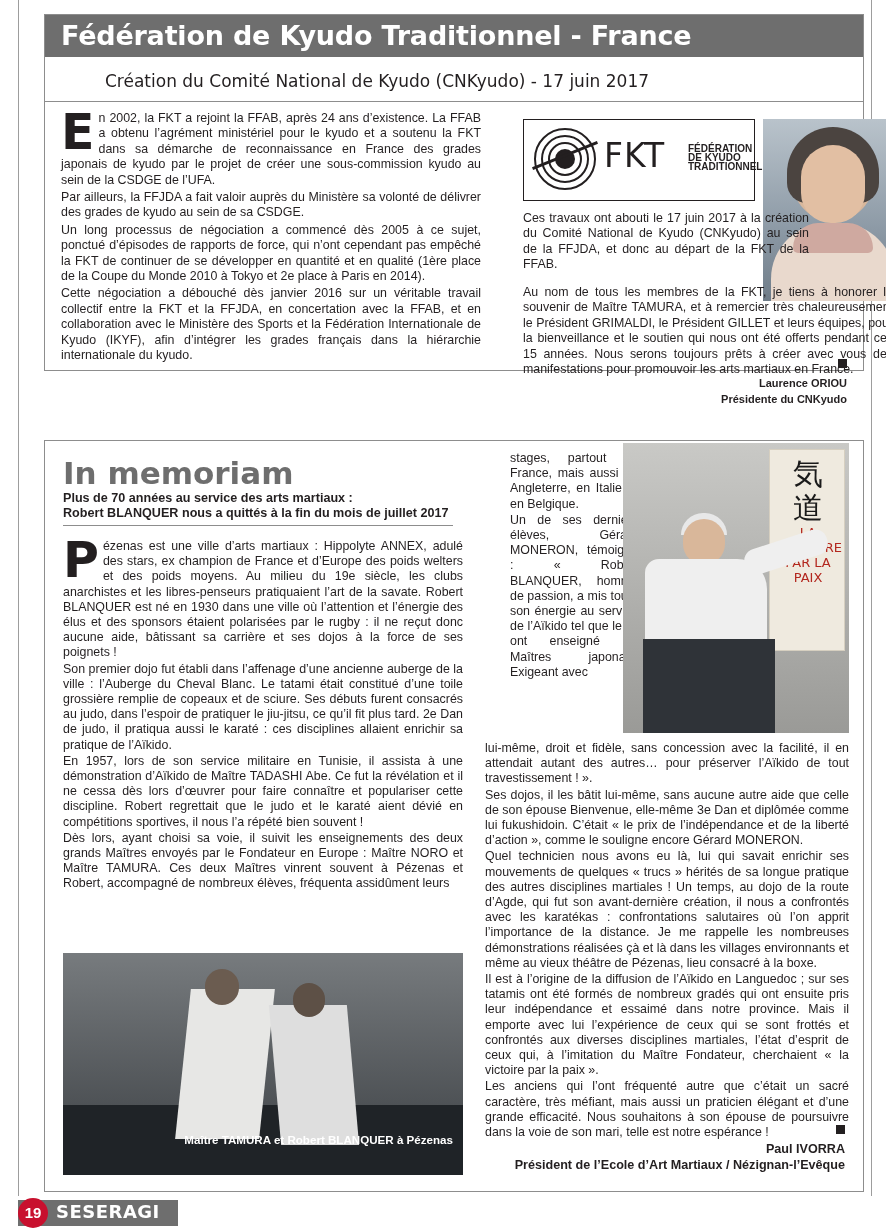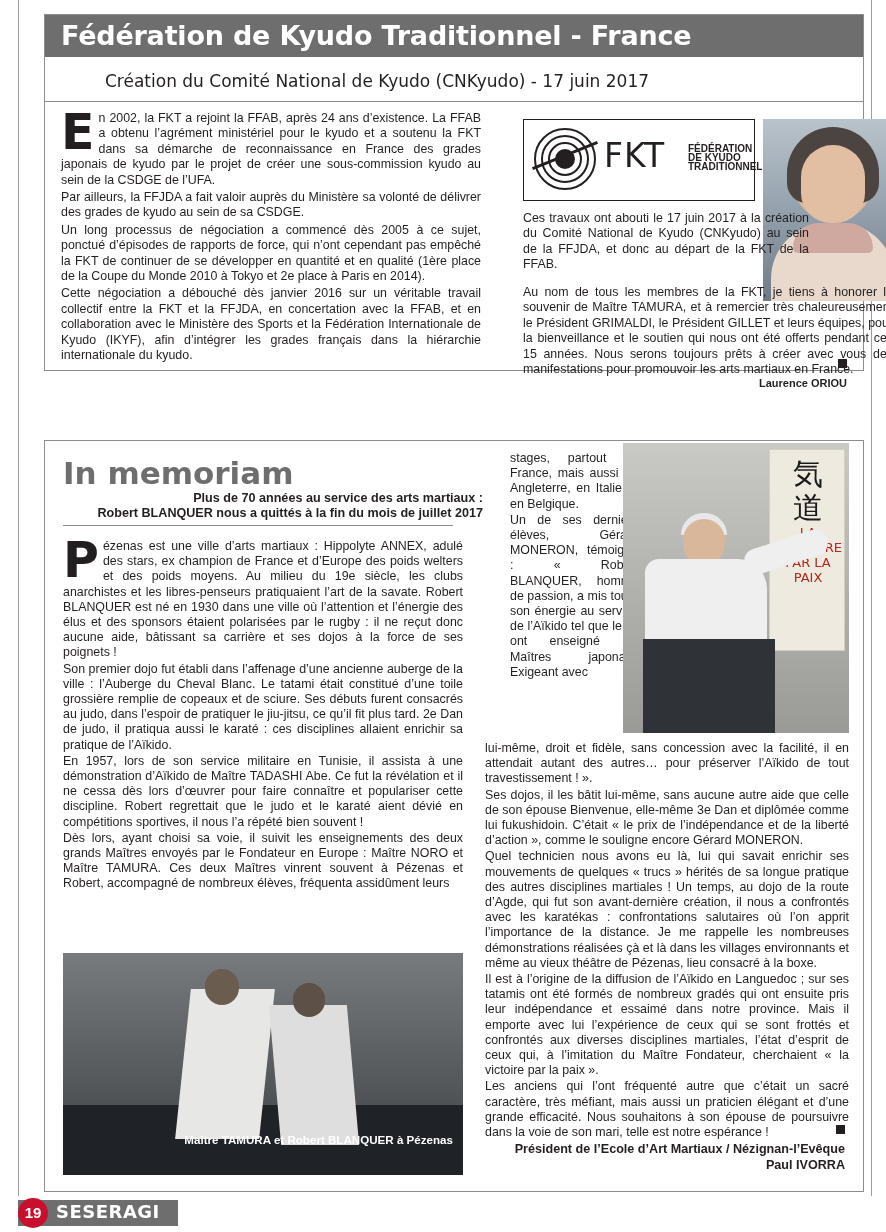--- a/index.html
+++ b/index.html
@@ -126,21 +126,21 @@
     border:1px solid #8d8d8d; background:#ffffff; box-sizing:border-box;
   }
   .mem-title{
     position:absolute; left:18px; top:14px;
     font-size:31px; font-weight:bold; color:#6e6e6e;
     font-family:"DejaVu Sans", sans-serif;
     text-align:center;
   }
   .mem-sub{
     position:absolute; left:18px; top:50px; width:420px;
-    font-size:12.6px; font-weight:bold; line-height:15px; color:#231f20;text-align:right;
+    font-size:12.6px; font-weight:bold; line-height:15px; color:#231f20;
   }
   .mem-rule{
     position:absolute; left:18px; top:84px; width:390px; height:1px;
     background:#8d8d8d;
   }
 
   .bcol1{
     position:absolute; left:18px; top:98px; width:400px;
     font-size:12.4px; line-height:15.2px; text-align:justify;
   }
@@ -293,20 +293,21 @@
       <div class="face"></div>
       <div class="body"></div>
       <div class="scarf"></div>
     </div>
 
     <div class="rtext">Ces travaux ont abouti le 17 juin 2017 à la création du Comité National de Kyudo (CNKyudo) au sein de la FFJDA, et donc au départ de la FKT de la FFAB.</div>
     <div class="rtext2">Au nom de tous les membres de la FKT, je tiens à honorer le souvenir de Maître TAMURA, et à remercier très chaleureusement le Président GRIMALDI, le Président GILLET et leurs équipes, pour la bienveillance et le soutien qui nous ont été offerts pendant ces 15 années. Nous serons toujours prêts à créer avec vous des manifestations pour promouvoir les arts martiaux en France.</div>
 
     <div class="signature">
       <div>Laurence ORIOU</div>
+      <div><span>Présidente du CNKyudo</span></div>
     </div>
     <div style="position:absolute;right:16px;top:344px;width:9px;height:9px;background:#231f20;"></div>
   </div>
 
   <div class="article-bottom">
 
     <div class="mem-title">In memoriam</div>
     <div class="mem-sub">
       <div>Plus de 70 années au service des arts martiaux :</div>
       <div>Robert BLANQUER nous a quittés à la fin du mois de juillet 2017</div>
@@ -350,22 +351,22 @@
     <div class="photo-tamura">
       <div class="mat"></div>
       <div class="gi1"></div>
       <div class="gi2"></div>
       <div class="h1"></div>
       <div class="h2"></div>
     </div>
     <div class="caption">Maître TAMURA et Robert BLANQUER à Pézenas</div>
 
     <div class="signature2">
+      <div>Paul IVORRA</div>
       <div>Président de l’Ecole d’Art Martiaux / Nézignan-l’Evêque</div>
-      <div>Paul IVORRA</div>
     </div>
     <div style="position:absolute;right:18px;top:684px;width:9px;height:9px;background:#231f20;"></div>
   </div>
 
   <div class="footer">
     <div class="footer-bar"></div>
     <div class="page-num">19</div>
     <div class="footer-brand">SESERAGI</div>
   </div>
 

